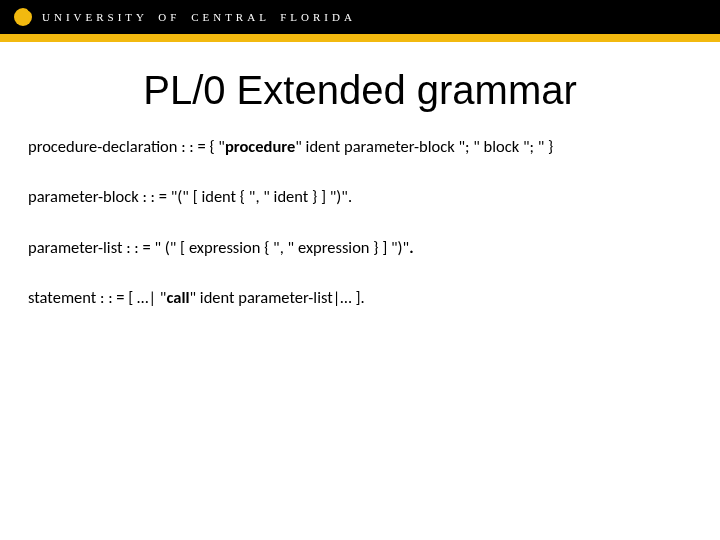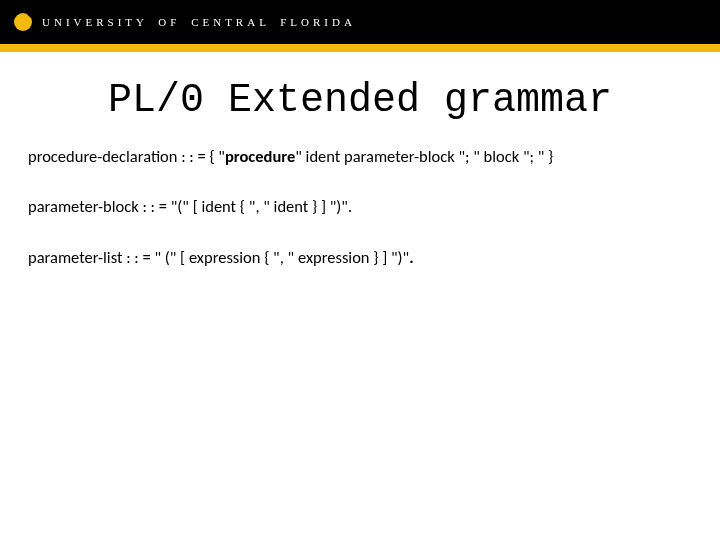--- a/index.html
+++ b/index.html
@@ -7,21 +7,21 @@
     padding: 0;
     width: 720px;
     height: 540px;
     background: #fff;
     font-family: Calibri, "Segoe UI", Arial, sans-serif;
     color: #000;
     overflow: hidden;
   }
   .header {
     background: #000;
-    height: 44px;
+    height: 34px;
     display: flex;
     align-items: center;
     padding-left: 14px;
   }
   .logo-disc {
     width: 18px;
     height: 18px;
     border-radius: 50%;
     background: #f2b90f;
     position: relative;
@@ -47,21 +47,21 @@
   }
   .gold-bar {
     height: 8px;
     background: #f2b90f;
   }
   .title {
     text-align: center;
     font-size: 40px;
     font-weight: 400;
     margin: 26px 0 22px 0;
-    font-family: Liberation Mono, monospace;
+    font-family: Liberation Sans, sans-serif;
   }
   .content {
     padding: 0 28px;
     font-size: 16.5px;
     line-height: 1.35;
   }
   .rule {
     margin-bottom: 28px;
   }
   .kw { font-weight: 700; text-align: center; }
@@ -84,15 +84,18 @@
   </div>
 
   <div class="rule">
     <span>parameter-block : : = "(" [ ident { ", " ident } ] ")".</span>
   </div>
 
   <div class="rule">
     <span>parameter-list : : = " (" [ expression { ", " expression } ] ")"</span><span class="kw">.</span>
   </div>
 
+  <div class="rule">
+    <span>statement   : : = [ …| "</span><span class="kw">call</span><span>" ident parameter-list|… ].</span>
+  </div>
 
 
 </div>
 
 </body></html>

